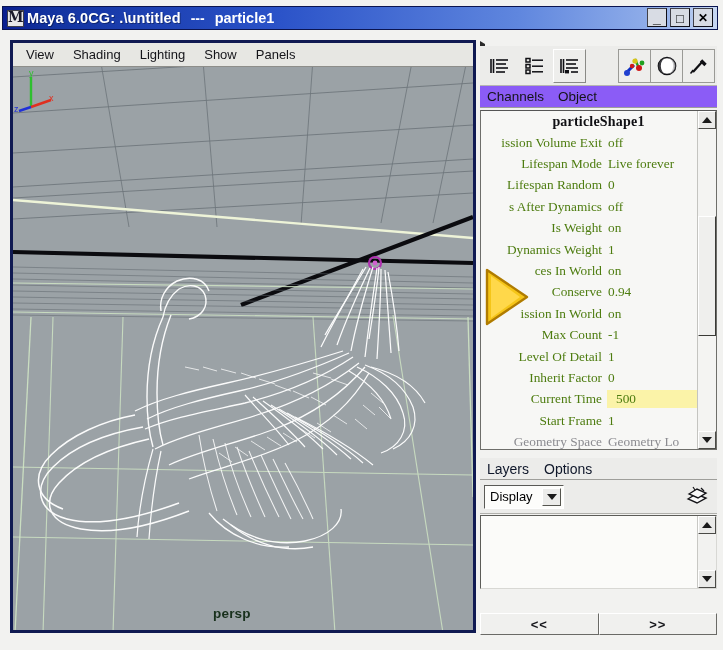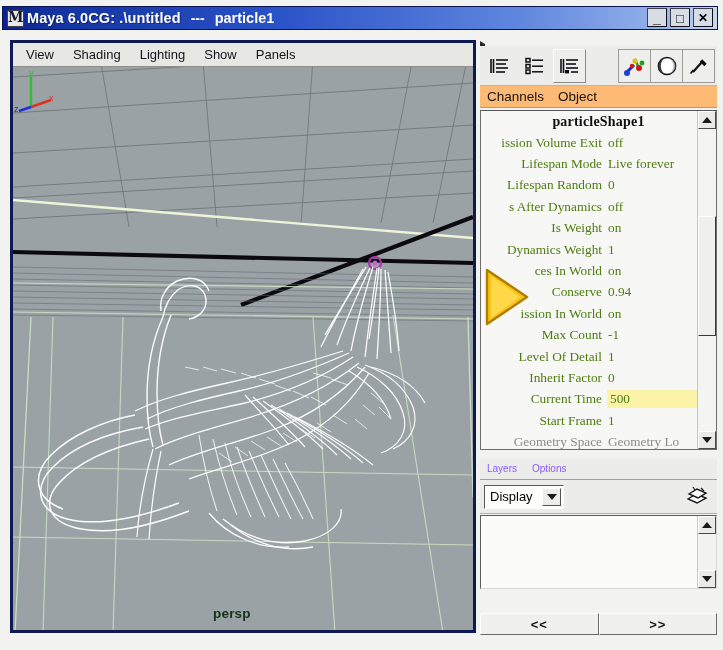--- a/index.html
+++ b/index.html
@@ -148,21 +148,21 @@
     border: 1px solid #ffffff;
     border-right-color: #8a8a86;
     border-bottom-color: #8a8a86;
     background: #eeeeec;
   }
   .tb-right .tb-btn { border: 1px solid #9a9a96; background: #eeeeec; margin-left: -1px; }
 
   
   .cb-tabrow {
     height: 22px;
-    background: #fdba74;
+    background: #8b5cf6;
     display: flex; align-items: center; gap: 14px;
     padding-left: 7px;
     border-bottom: 1px solid #9e9e9a;
   }
   .cb-tabrow .t { font-size: 13.5px; color: #141418; cursor: pointer; }
 
   
   .cb-list {
     position: relative;
     height: 340px;
@@ -197,21 +197,21 @@
     flex: 0 0 126px;
   }
   .cb-val {
     flex: 1 1 auto;
     padding-left: 1px;
     overflow: hidden;
   }
   .cb-row.highlight .cb-val {
     background: #fbf3a8;
     display: inline-block;
-    padding: 1px 2px 1px 3px;
+    padding: 1px 2px 1px 9px;
     font-weight: normal;
   }
   .cb-row.clipped { color: #8b8b90; }
 
   
   .cb-scroll {
     position: absolute; right: 0; top: 0;
     width: 19px; height: 100%;
     background: #f4f4f2;
     border-left: 1px solid #c4c4c0;
@@ -242,21 +242,21 @@
 
   
   .layers-panel { margin-top: 8px; position: relative; }
   .layers-menubar {
     height: 22px;
     display: flex; align-items: center; gap: 15px;
     padding-left: 7px;
     background: #ececea;
     border-bottom: 1px solid #9e9e9a;
   }
-  .layers-menubar .t { font-size: 10px; color: #8b5cf6; cursor: pointer; }
+  .layers-menubar .t { font-size: 14px; color: #0f172a; cursor: pointer; }
   .layers-ctrl {
     height: 34px;
     background: #ececea;
     display: flex; align-items: center;
     padding: 0 4px;
     position: relative;
     border-bottom: 1px solid #b0b0ac;
   }
   .dropdown {
     width: 80px; height: 24px;

